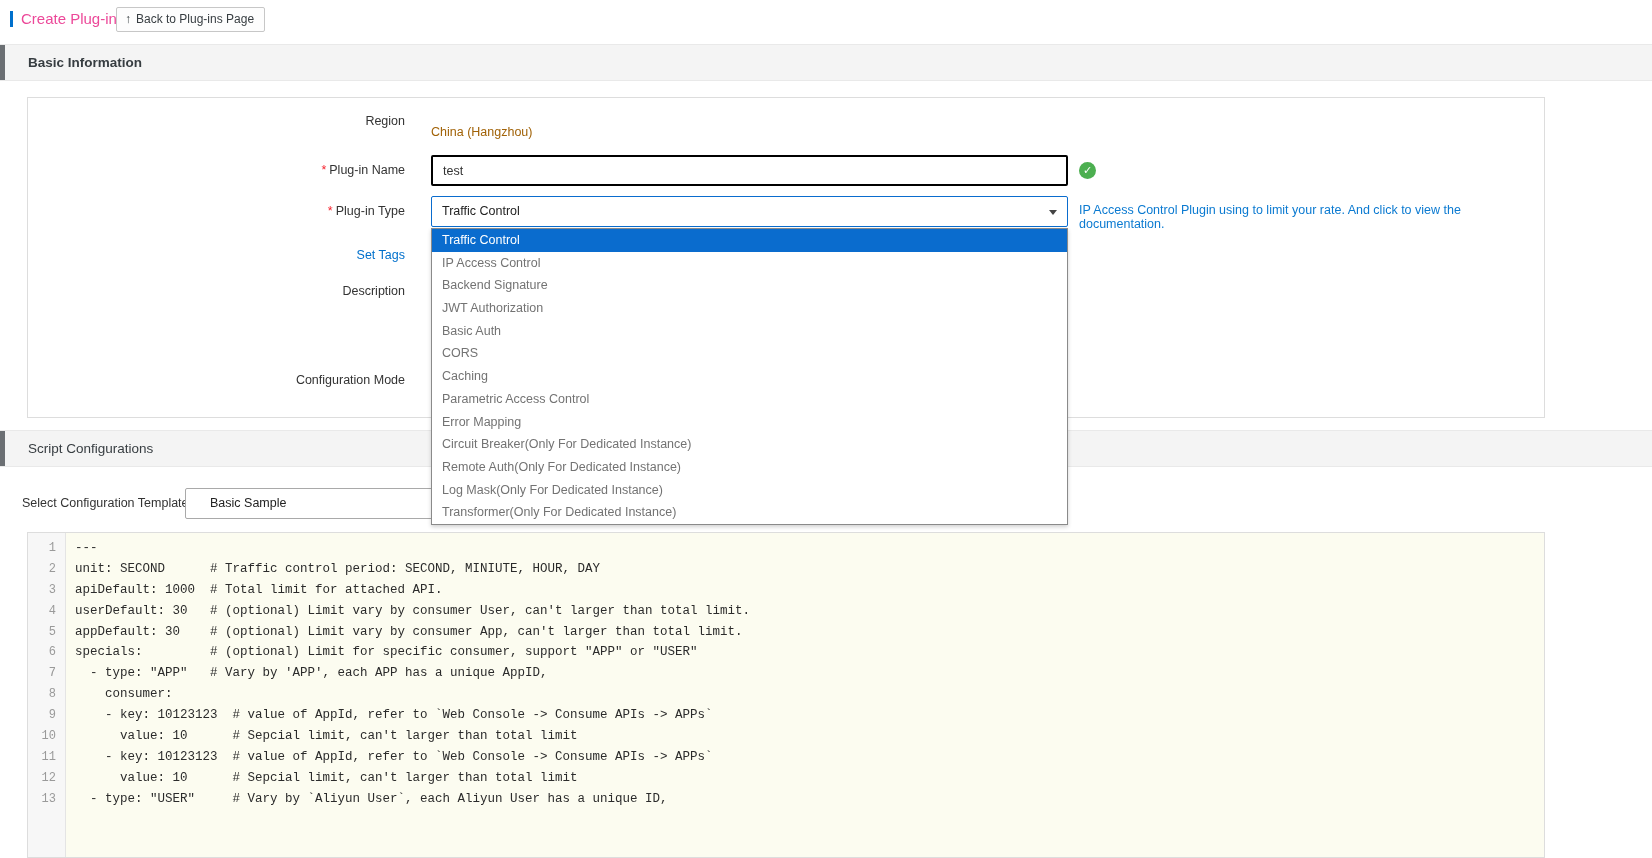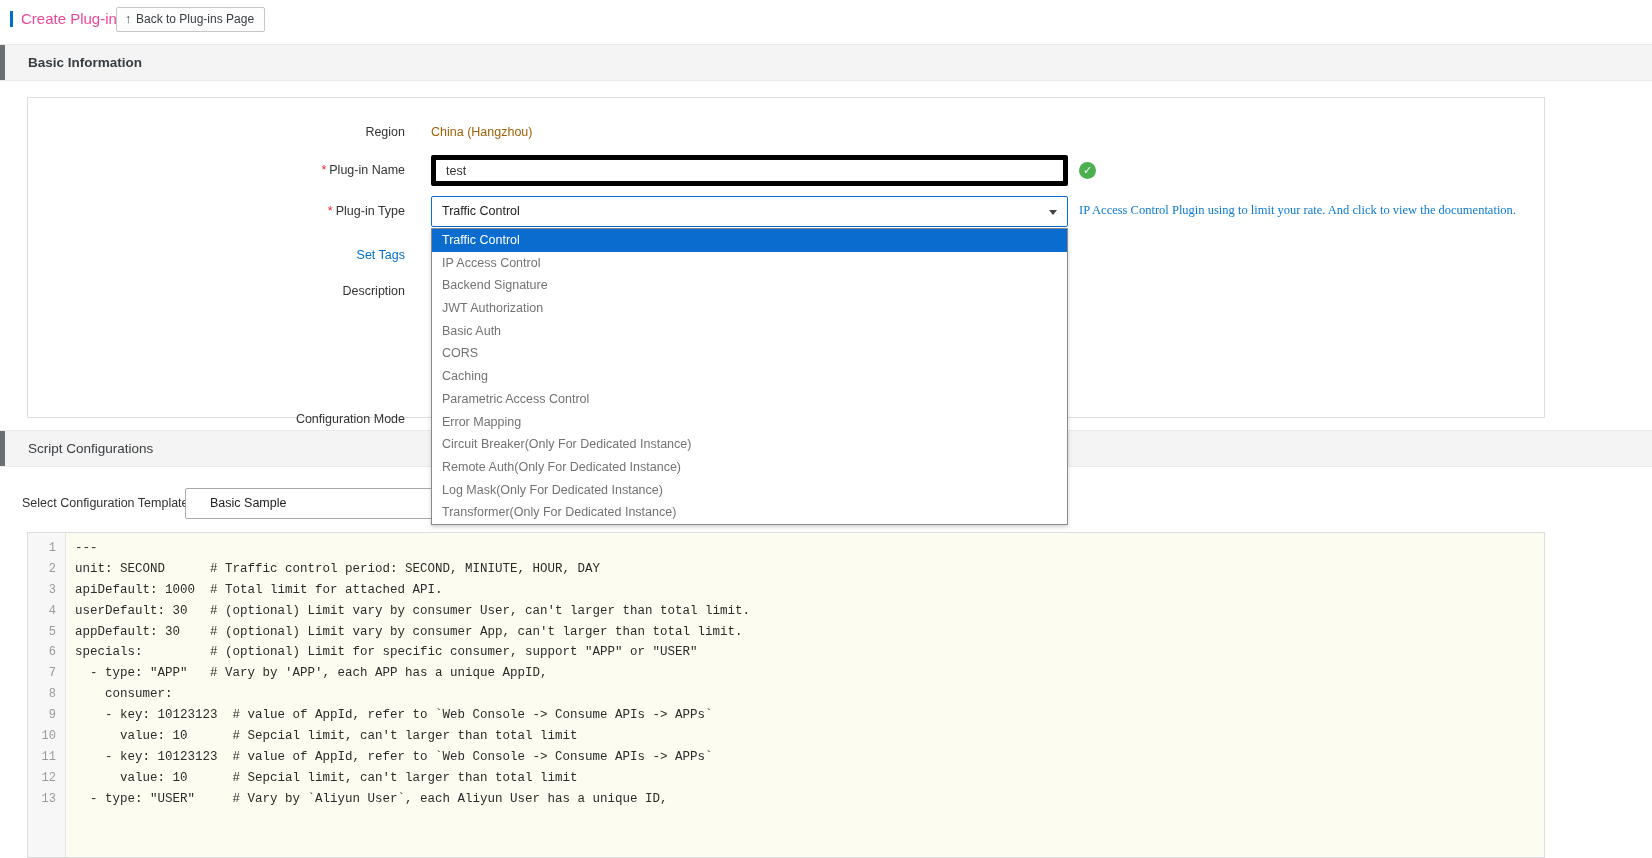--- a/index.html
+++ b/index.html
@@ -24,32 +24,32 @@
   #sec-basic { top: 44px; font-weight: bold; }
   #sec-script { top: 430px; }
 
   
   .form-box { position: absolute; left: 27px; top: 97px; width: 1518px; height: 321px;
     border: 1px solid #ddd; background: #fff; }
   .f-label { position: absolute; left: 0; width: 377px; text-align: right; color: #333; font-size: 12.5px; }
   .f-label .req { color: #f5222d; margin-right: 3px; }
   .f-value { position: absolute; left: 403px; font-size: 12.5px; color: #a16207; }
 
-  .text-input { position: absolute; left: 403px; width: 637px; height: 31px; border: 5px solid #000000;
+  .text-input { position: absolute; left: 403px; width: 637px; height: 31px; border: 2px solid #000000;
     border-radius: 2px; padding: 0 10px; font-size: 12.5px; color: #333;
     font-family: "Liberation Sans", sans-serif; background: #fff; }
   .select-box { position: absolute; left: 403px; width: 637px; height: 31px; border: 1px solid #0a6cce;
     border-radius: 2px; background: #fff; font-size: 12.5px; color: #222; line-height: 29px;
     padding: 0 10px; cursor: pointer; }
   .chevron { position: absolute; right: 10px; top: 13px; width: 0; height: 0;
     border-left: 4px solid transparent; border-right: 4px solid transparent; border-top: 5px solid #444; }
 
   .check-badge { position: absolute; left: 1051px; width: 17px; height: 17px; border-radius: 50%;
     background: #4caf50; color: #fff; font-size: 11px; line-height: 17px; text-align: center; }
-  .hint-text { position: absolute; left: 1051px; color: #0b7ad1; font-size: 12.5px; width: 460px; font-family: Liberation Serif, serif; }
+  .hint-text { position: absolute; left: 1051px; color: #0b7ad1; font-size: 12.5px; width: 460px; }
   .link { color: #0070cc; cursor: pointer; }
 
   
   .dropdown { position: absolute; left: 403px; top: 130px; width: 637px; background: #fff;
     border: 1px solid #8a8a8a; z-index: 100; box-shadow: 0 2px 4px rgba(0,0,0,0.18); }
   .dd-option { height: 22.7px; line-height: 22.7px; padding-left: 10px; font-size: 12.5px; color: #737373;
     cursor: pointer; white-space: nowrap; overflow: hidden; }
   .dd-option.selected { background: #0a6cce; color: #fff; }
 
   
@@ -81,21 +81,21 @@
   </button>
 </div>
 
 <div class="section-bar" id="sec-basic">
   <div class="sec-accent"></div>
   <div class="sec-title">Basic Information</div>
 </div>
 
 <div class="form-box">
 
-  <div class="f-label" style="top:27px;">
+  <div class="f-label" style="top:16px;">
     <span>Region</span>
   </div>
   <div class="f-value" style="top:27px;">China (Hangzhou)</div>
 
   <div class="f-label" style="top:65px;">
     <span class="req">*</span><span>Plug-in Name</span>
   </div>
   <input class="text-input" style="top: 57px;" type="text" value="test">
   <div class="check-badge" style="top:64px;">✓</div>
 
@@ -109,21 +109,21 @@
   <div class="hint-text" style="top:105px;">IP Access Control Plugin using to limit your rate. And click to view the documentation.</div>
 
   <div class="f-label" style="top:150px;">
     <span class="link">Set Tags</span>
   </div>
 
   <div class="f-label" style="top:186px;">
     <span>Description</span>
   </div>
 
-  <div class="f-label" style="top:275px;margin-top:39px;">
+  <div class="f-label" style="top:275px;">
     <span>Configuration Mode</span>
   </div>
 
   <div class="dropdown">
       <div class="dd-option selected">Traffic Control</div>
       <div class="dd-option">IP Access Control</div>
       <div class="dd-option">Backend Signature</div>
       <div class="dd-option">JWT Authorization</div>
       <div class="dd-option">Basic Auth</div>
       <div class="dd-option">CORS</div>

